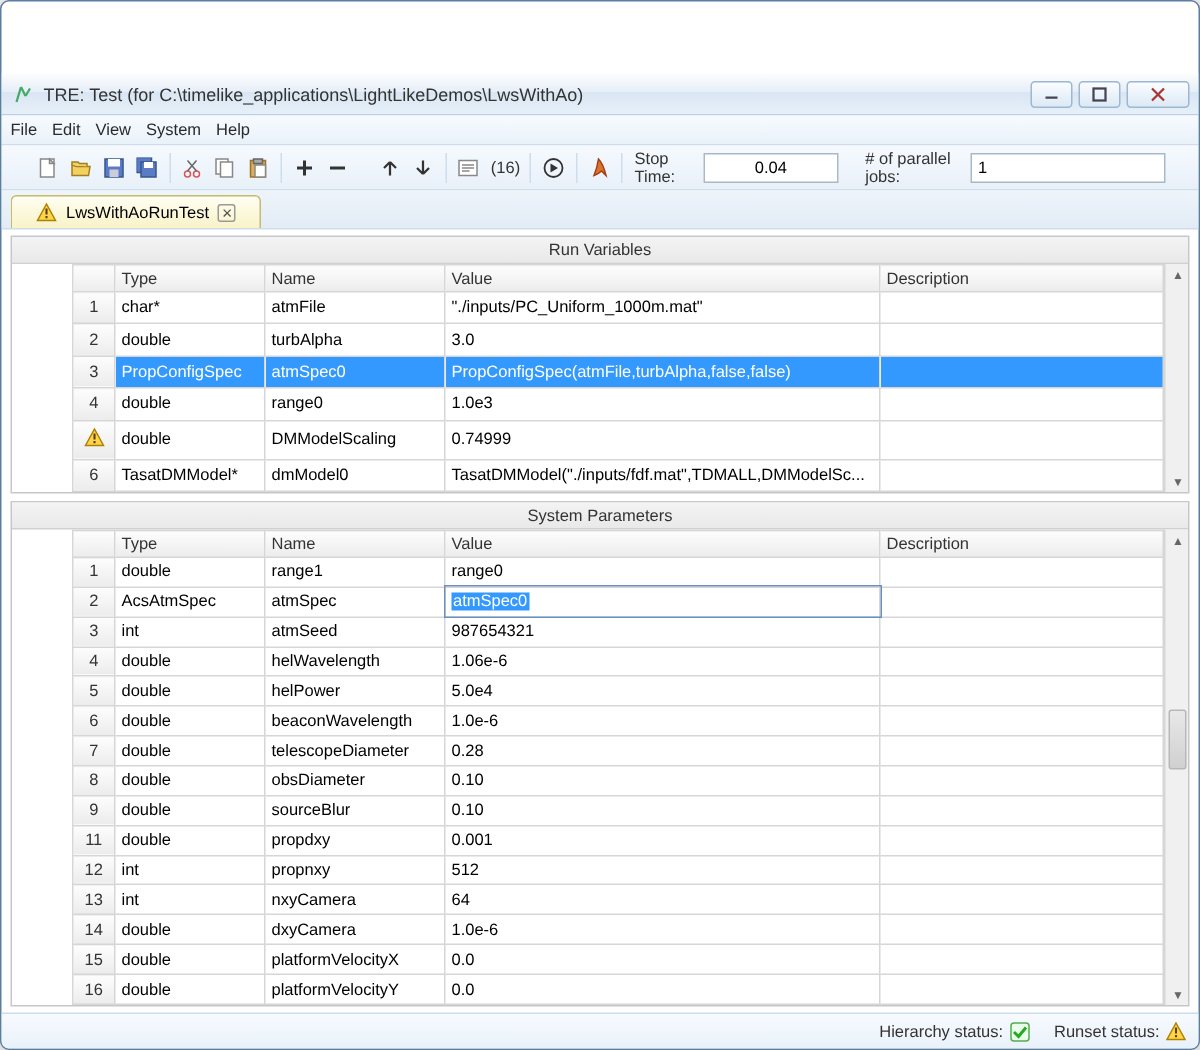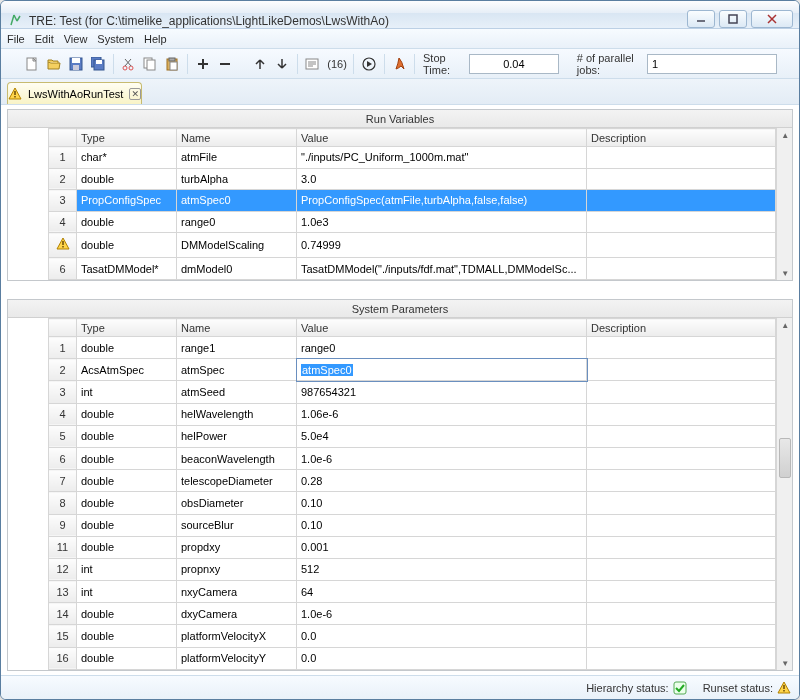--- a/index.html
+++ b/index.html
@@ -17,23 +17,24 @@
     border-radius: 6px;
     display: flex;
     flex-direction: column;
     overflow: hidden;
     box-shadow: 0 2px 10px rgba(0,0,0,0.2);
   }
   .titlebar {
     height: 28px;
     background: linear-gradient(#fdfdfe, #e6eef7 45%, #d9e6f3 46%, #e7f0f9);
     display: flex;
-    align-items: flex-end;
+    align-items: center;
     padding: 0 6px;
     border-bottom: 1px solid #bcd0e5;
+    margin-top: 48px;
   }
   .title-icon {
     width: 16px; height: 16px; margin-right: 6px;
     display: inline-flex; align-items: center; justify-content: center;
   }
   .title-text { flex: 1; font-size: 12px; color: #333; }
   .win-controls { display: flex; gap: 4px; }
   .win-btn {
     width: 28px; height: 18px;
     border: 1px solid #9db7d1;
@@ -82,34 +83,34 @@
     display: flex; align-items: flex-end;
     padding: 0 6px;
   }
   .tab {
     height: 22px;
     background: linear-gradient(#fffef2,#f8f3c7);
     border: 1px solid #c7bb70;
     border-bottom: none;
     border-radius: 4px 4px 0 0;
     display: flex; align-items: center;
-    padding: 0 0;
+    padding: 0 16px;
     gap: 6px;
   }
   .tab-close {
     width: 12px; height: 12px;
     border: 1px solid #999; border-radius: 2px;
     display: flex; align-items: center; justify-content: center;
     font-size: 9px; color: #555; cursor: pointer;
   }
   .content {
     flex: 1;
     padding: 4px 6px;
     display: flex; flex-direction: column;
-    gap: 18px;
+    gap: 5px;
     overflow: hidden;
   }
   .panel {
     border: 1px solid #c4c8cc;
     display: flex; flex-direction: column;
     background: #fff;
   }
   .panel-title {
     height: 18px;
     background: linear-gradient(#f3f3f3,#e9e9e9);

